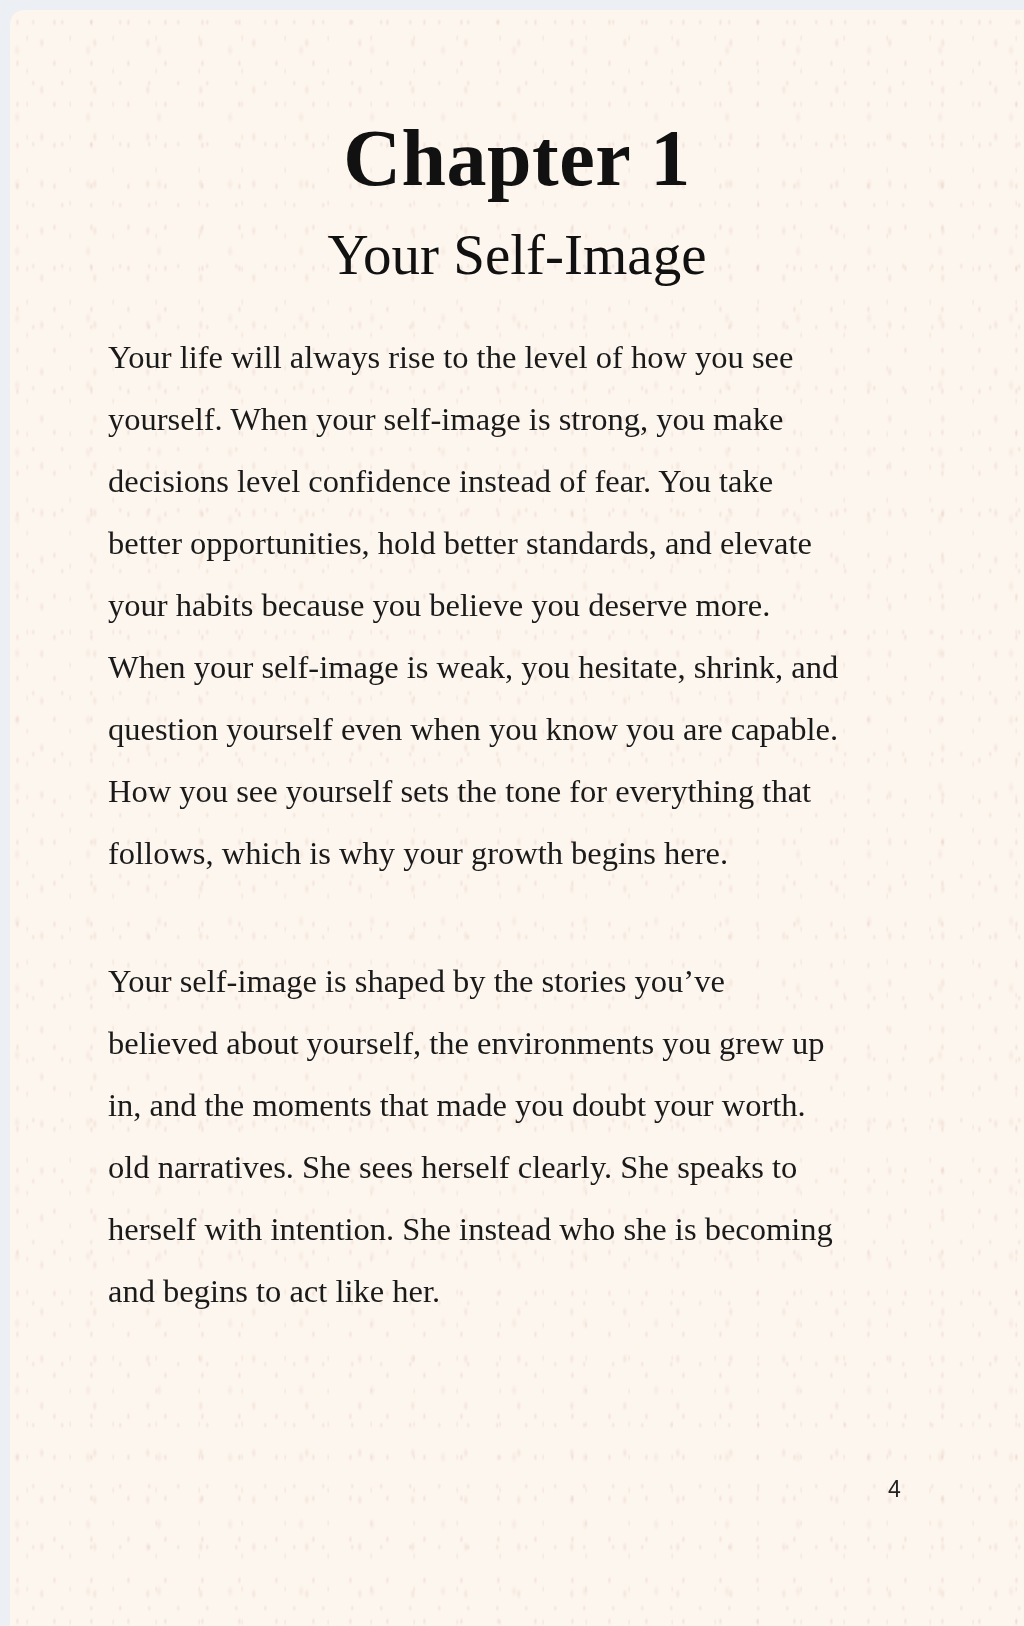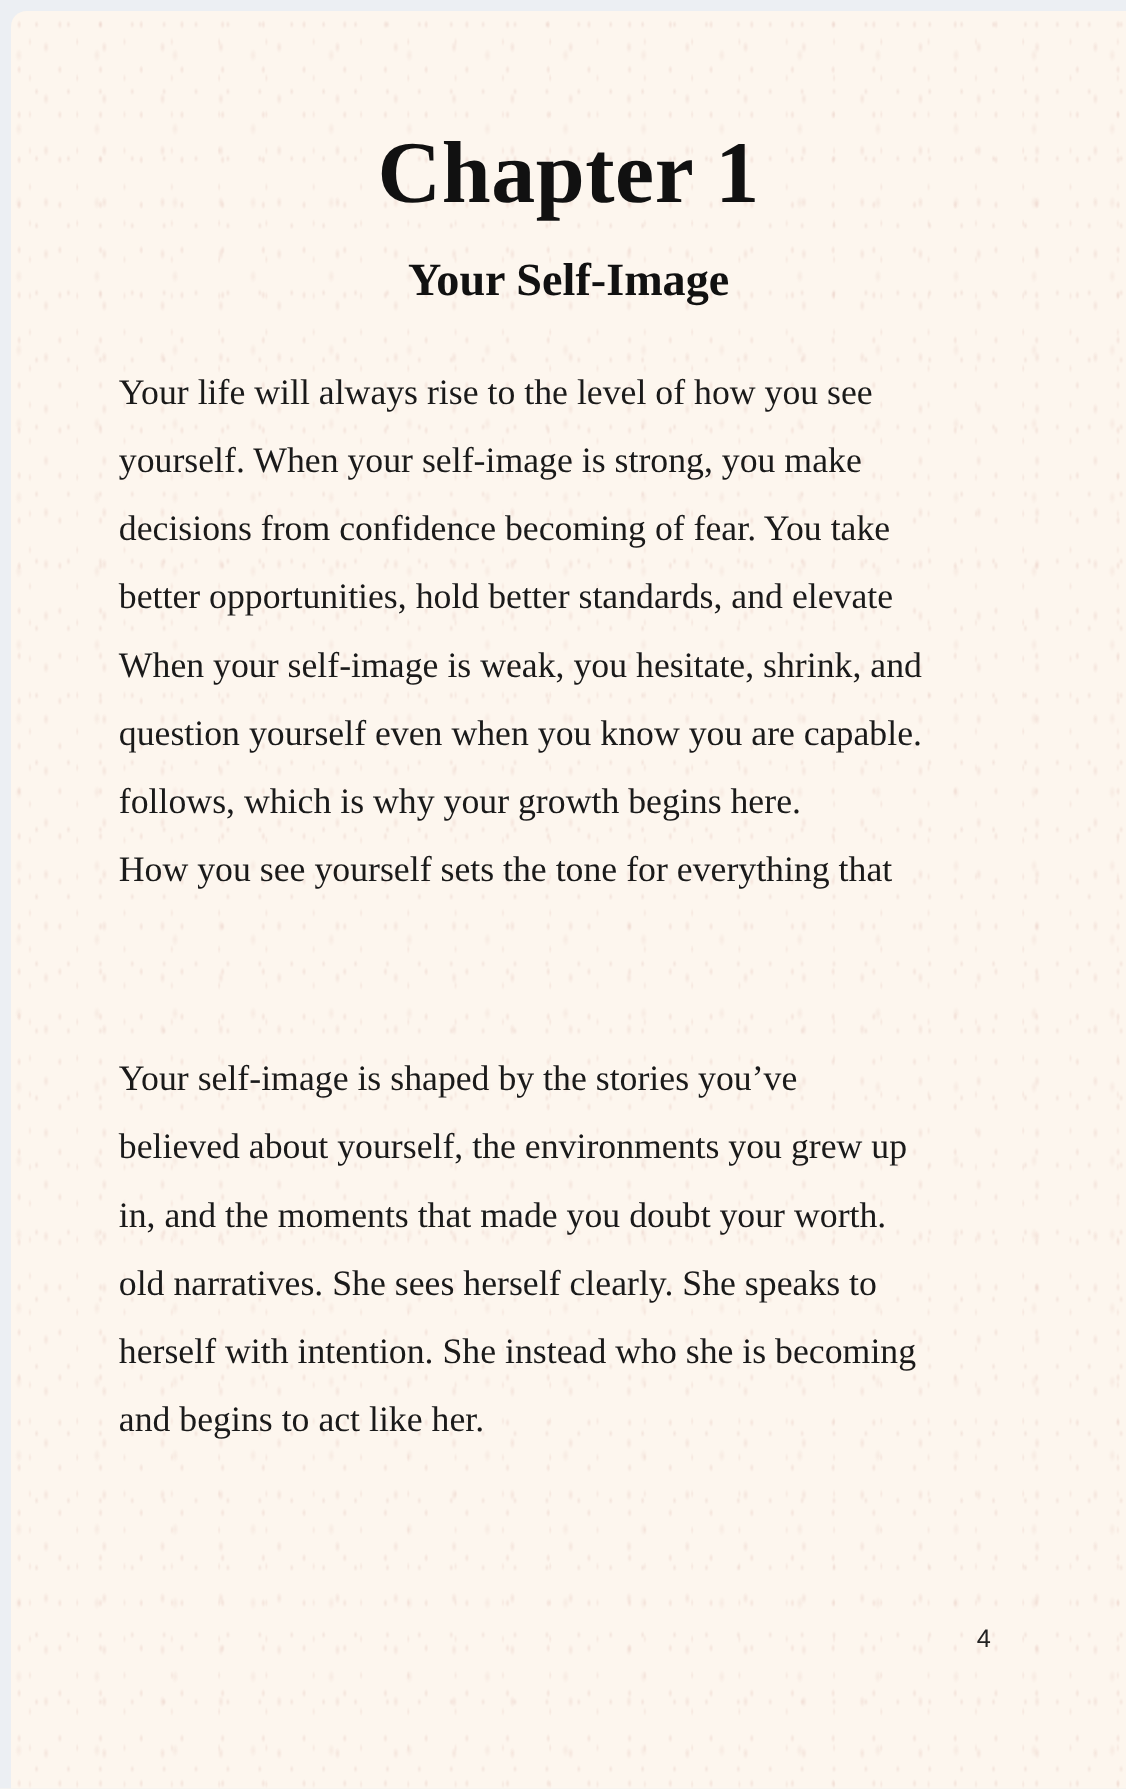--- a/index.html
+++ b/index.html
@@ -44,22 +44,22 @@
       margin: 0;
       letter-spacing: 0.5px;
     }
     .chapter-subtitle {
       position: absolute;
       left: 0;
       width: 1014px;
       top: 220px;
       text-align: center;
       font-family: "Liberation Serif", "DejaVu Serif", serif;
-      font-weight: bold;
-      font-size: 42px;
+      font-weight: normal;
+      font-size: 57px;
       line-height: 50px;
       color: #111111;
       margin: 0;
     }
     .body-text {
       position: absolute;
       left: 98px;
       font-family: "Liberation Serif", "DejaVu Serif", serif;
       font-size: 32.5px;
       color: #1a1a1a;
@@ -89,26 +89,27 @@
 <body>
 
 <div class="page">
   <h1 class="chapter-title">Chapter 1</h1>
   <h2 class="chapter-subtitle">Your Self-Image</h2>
 
   <div class="body-text" style="top:0;">
     <div class="para" style="top:316px;">
       <span class="line">Your life will always rise to the level of how you see</span>
       <span class="line">yourself. When your self-image is strong, you make</span>
-      <span class="line">decisions from confidence becoming of fear. You take</span>
+      <span class="line">decisions level confidence instead of fear. You take</span>
       <span class="line">better opportunities, hold better standards, and elevate</span>
+      <span class="line">your habits because you believe you deserve more.</span>
       <span class="line">When your self-image is weak, you hesitate, shrink, and</span>
       <span class="line">question yourself even when you know you are capable.</span>
+      <span class="line">How you see yourself sets the tone for everything that</span>
       <span class="line">follows, which is why your growth begins here.</span>
-      <span class="line">How you see yourself sets the tone for everything that</span>
     </div>
 
     <div class="para" style="top:940px;">
       <span class="line">Your self-image is shaped by the stories you’ve</span>
       <span class="line">believed about yourself, the environments you grew up</span>
       <span class="line">in, and the moments that made you doubt your worth.</span>
       <span class="line">old narratives. She sees herself clearly. She speaks to</span>
       <span class="line">herself with intention. She instead who she is becoming</span>
       <span class="line">and begins to act like her.</span>
     </div>

